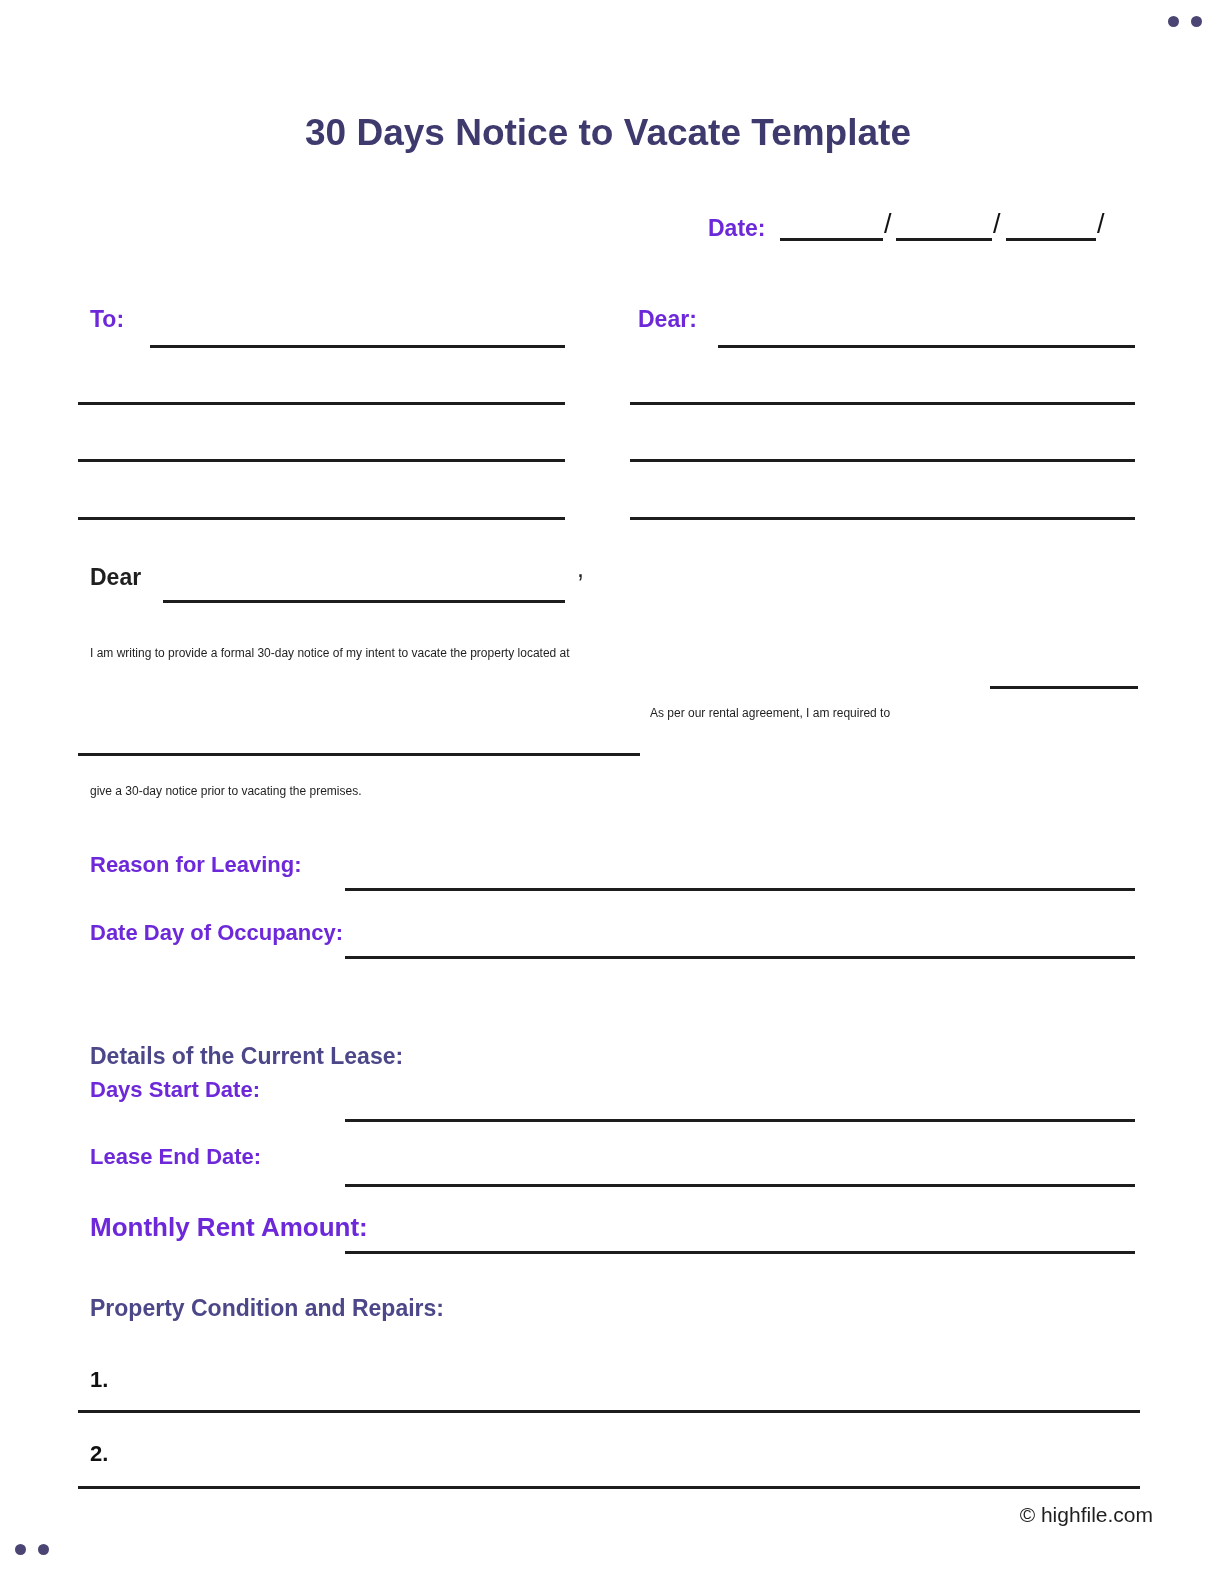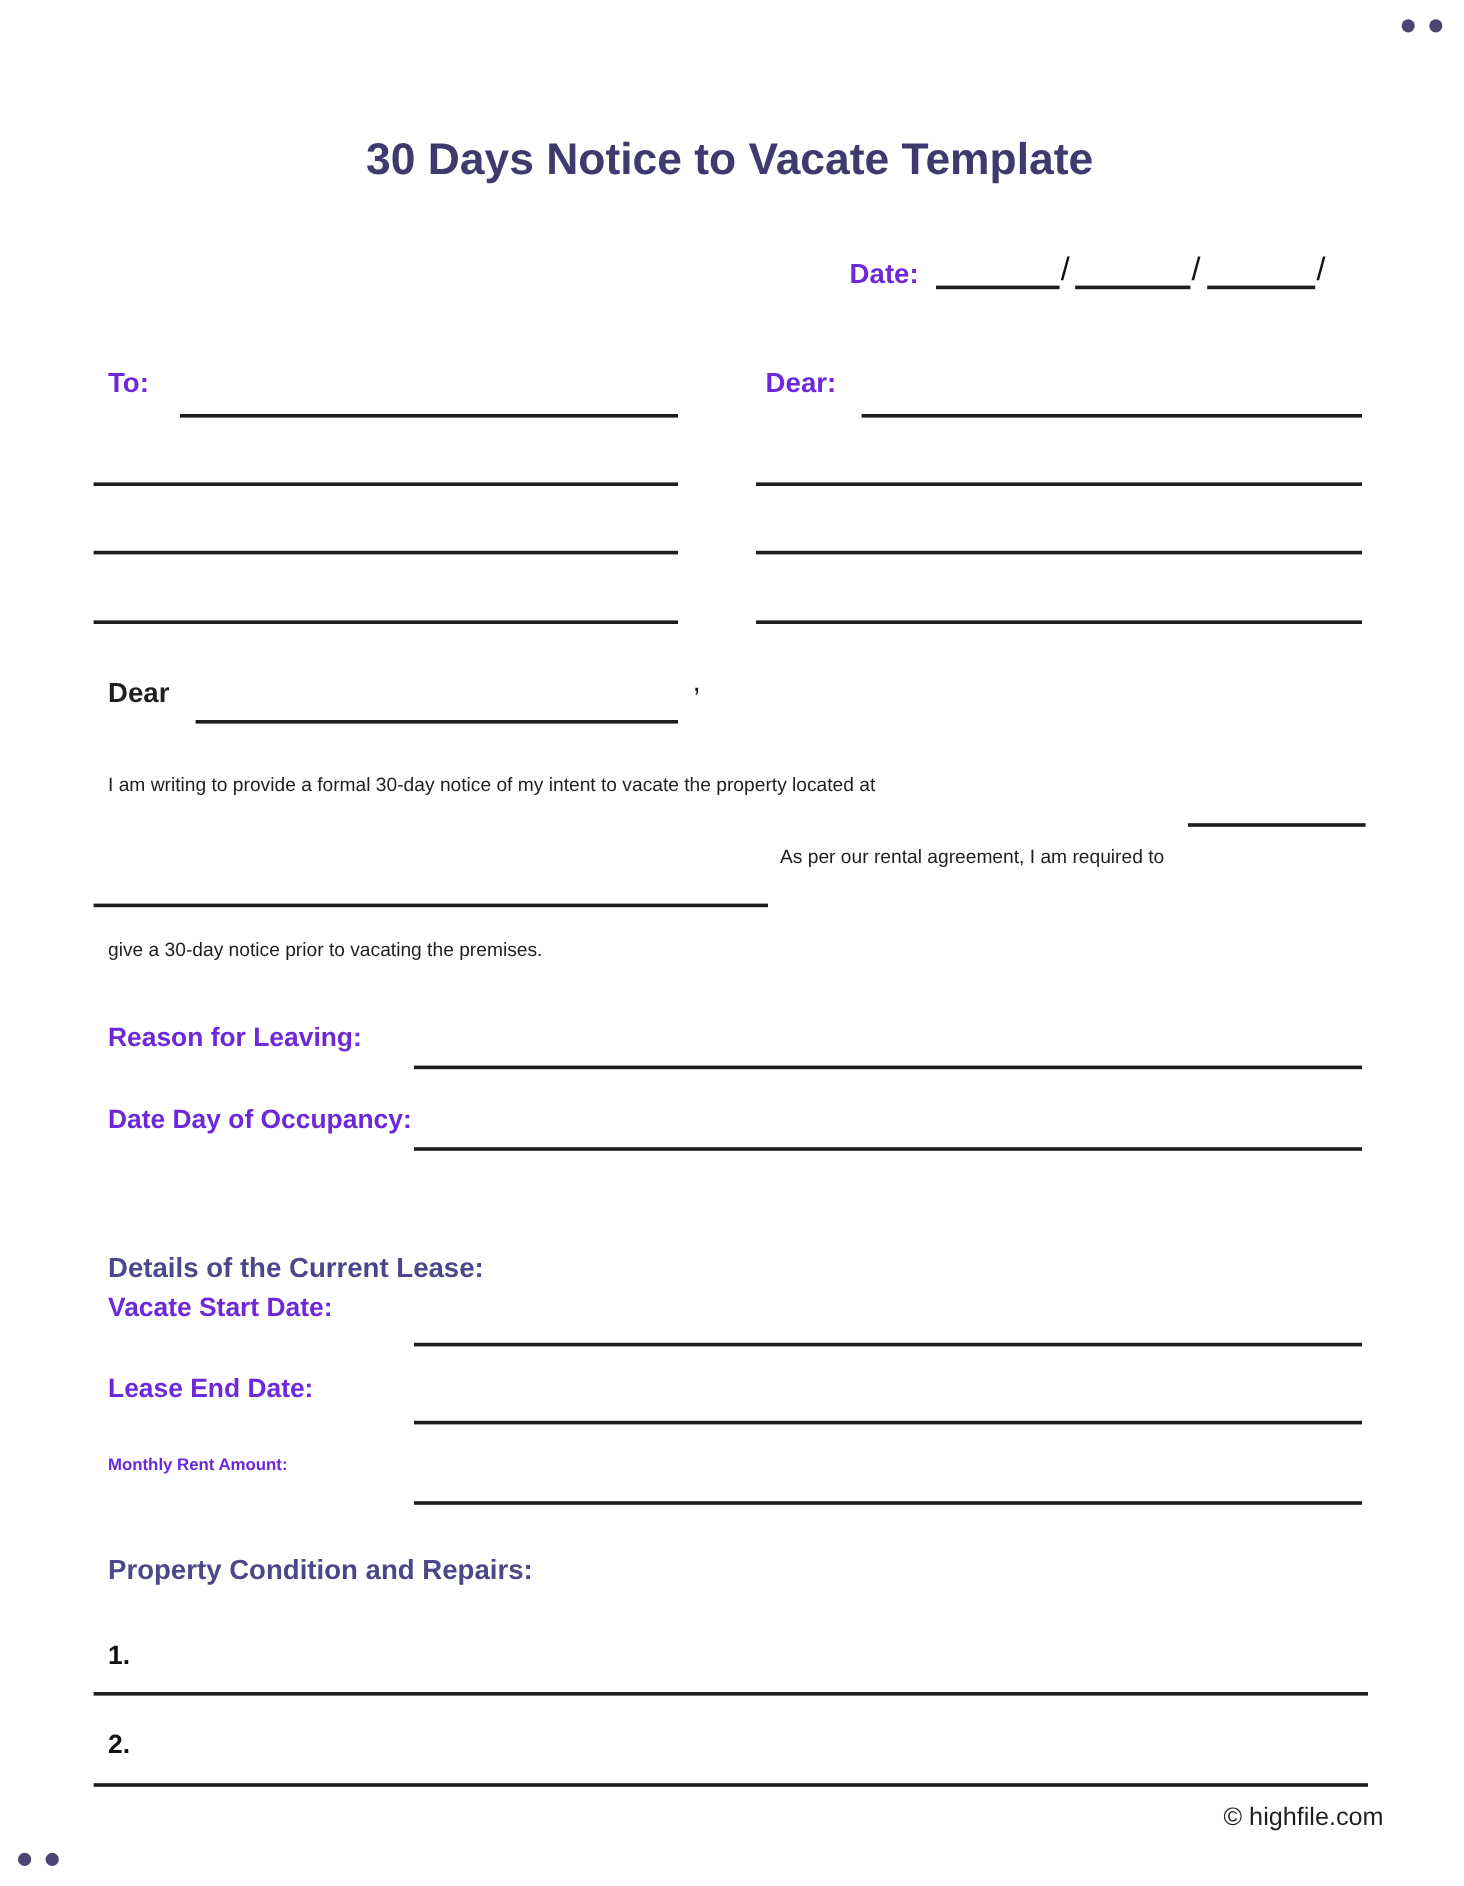--- a/index.html
+++ b/index.html
@@ -14,21 +14,21 @@
   .abs{position:absolute;}
   .dot{
     position:absolute;width:11px;height:11px;border-radius:50%;
     background:#4a4573;
   }
   .title{
     position:absolute;left:0;top:112px;width:100%;
     text-align:center;font-size:37px;font-weight:700;color:#3e3a6e;
   }
   .lbl{font-size:23px;font-weight:700;color:#6d28d9;white-space:nowrap;}
-  .txt{font-size:16px;font-weight:400;color:#1f1f1f;white-space:nowrap;}
+  .txt{font-size:12px;font-weight:400;color:#1f1f1f;white-space:nowrap;}
   .dear{font-size:23px;font-weight:700;color:#1f1f1f;}
   .rule{position:absolute;height:3px;background:#1d1d1d;}
   .slash{position:absolute;font-size:27px;font-weight:400;color:#111111;}
   .heading{position:absolute;font-size:23px;font-weight:700;color:#4c4788;white-space:nowrap;}
   .num{font-size:22px;font-weight:700;color:#111111;}
   .footer{
     position:absolute;top:1503px;right:63px;
     font-size:21px;color:#1f1f1f;
   }
   .comma{position:absolute;font-size:25px;color:#1f1f1f;}
@@ -76,27 +76,27 @@
   <span class="abs txt" style="left:90px;top:784px;">give a 30-day notice prior to vacating the premises.</span>
 
   <span class="abs lbl" style="left:90px;top:852px;font-size:22px;">Reason for Leaving:</span>
   <span class="rule" style="left:345px;top:888px;width:790px;"></span>
 
   <span class="abs lbl" style="left:90px;top:920px;font-size:22px;">Date Day of Occupancy:</span>
   <span class="rule" style="left:345px;top:956px;width:790px;"></span>
 
   <div class="heading" style="left:90px;top:1004px;margin-top:39px;">Details of the Current Lease:</div>
 
-  <span class="abs lbl" style="left:90px;top:1077px;font-size:22px;">Vacate Start Date:</span>
+  <span class="abs lbl" style="left:90px;top:1077px;font-size:22px;">Days Start Date:</span>
   <span class="rule" style="left:345px;top:1119px;width:790px;"></span>
 
   <span class="abs lbl" style="left:90px;top:1144px;font-size:22px;">Lease End Date:</span>
   <span class="rule" style="left:345px;top:1184px;width:790px;"></span>
 
-  <span class="abs lbl" style="left:90px;top:1212px;font-size:14px;">Monthly Rent Amount:</span>
+  <span class="abs lbl" style="left:90px;top:1212px;font-size:26px;">Monthly Rent Amount:</span>
   <span class="rule" style="left:345px;top:1251px;width:790px;"></span>
 
   <div class="heading" style="left:90px;top:1295px;">Property Condition and Repairs:</div>
 
   <span class="abs num" style="left:90px;top:1367px;">1.</span>
   <span class="rule" style="left:78px;top:1410px;width:1062px;"></span>
 
   <span class="abs num" style="left:90px;top:1441px;">2.</span>
   <span class="rule" style="left:78px;top:1486px;width:1062px;"></span>
 

